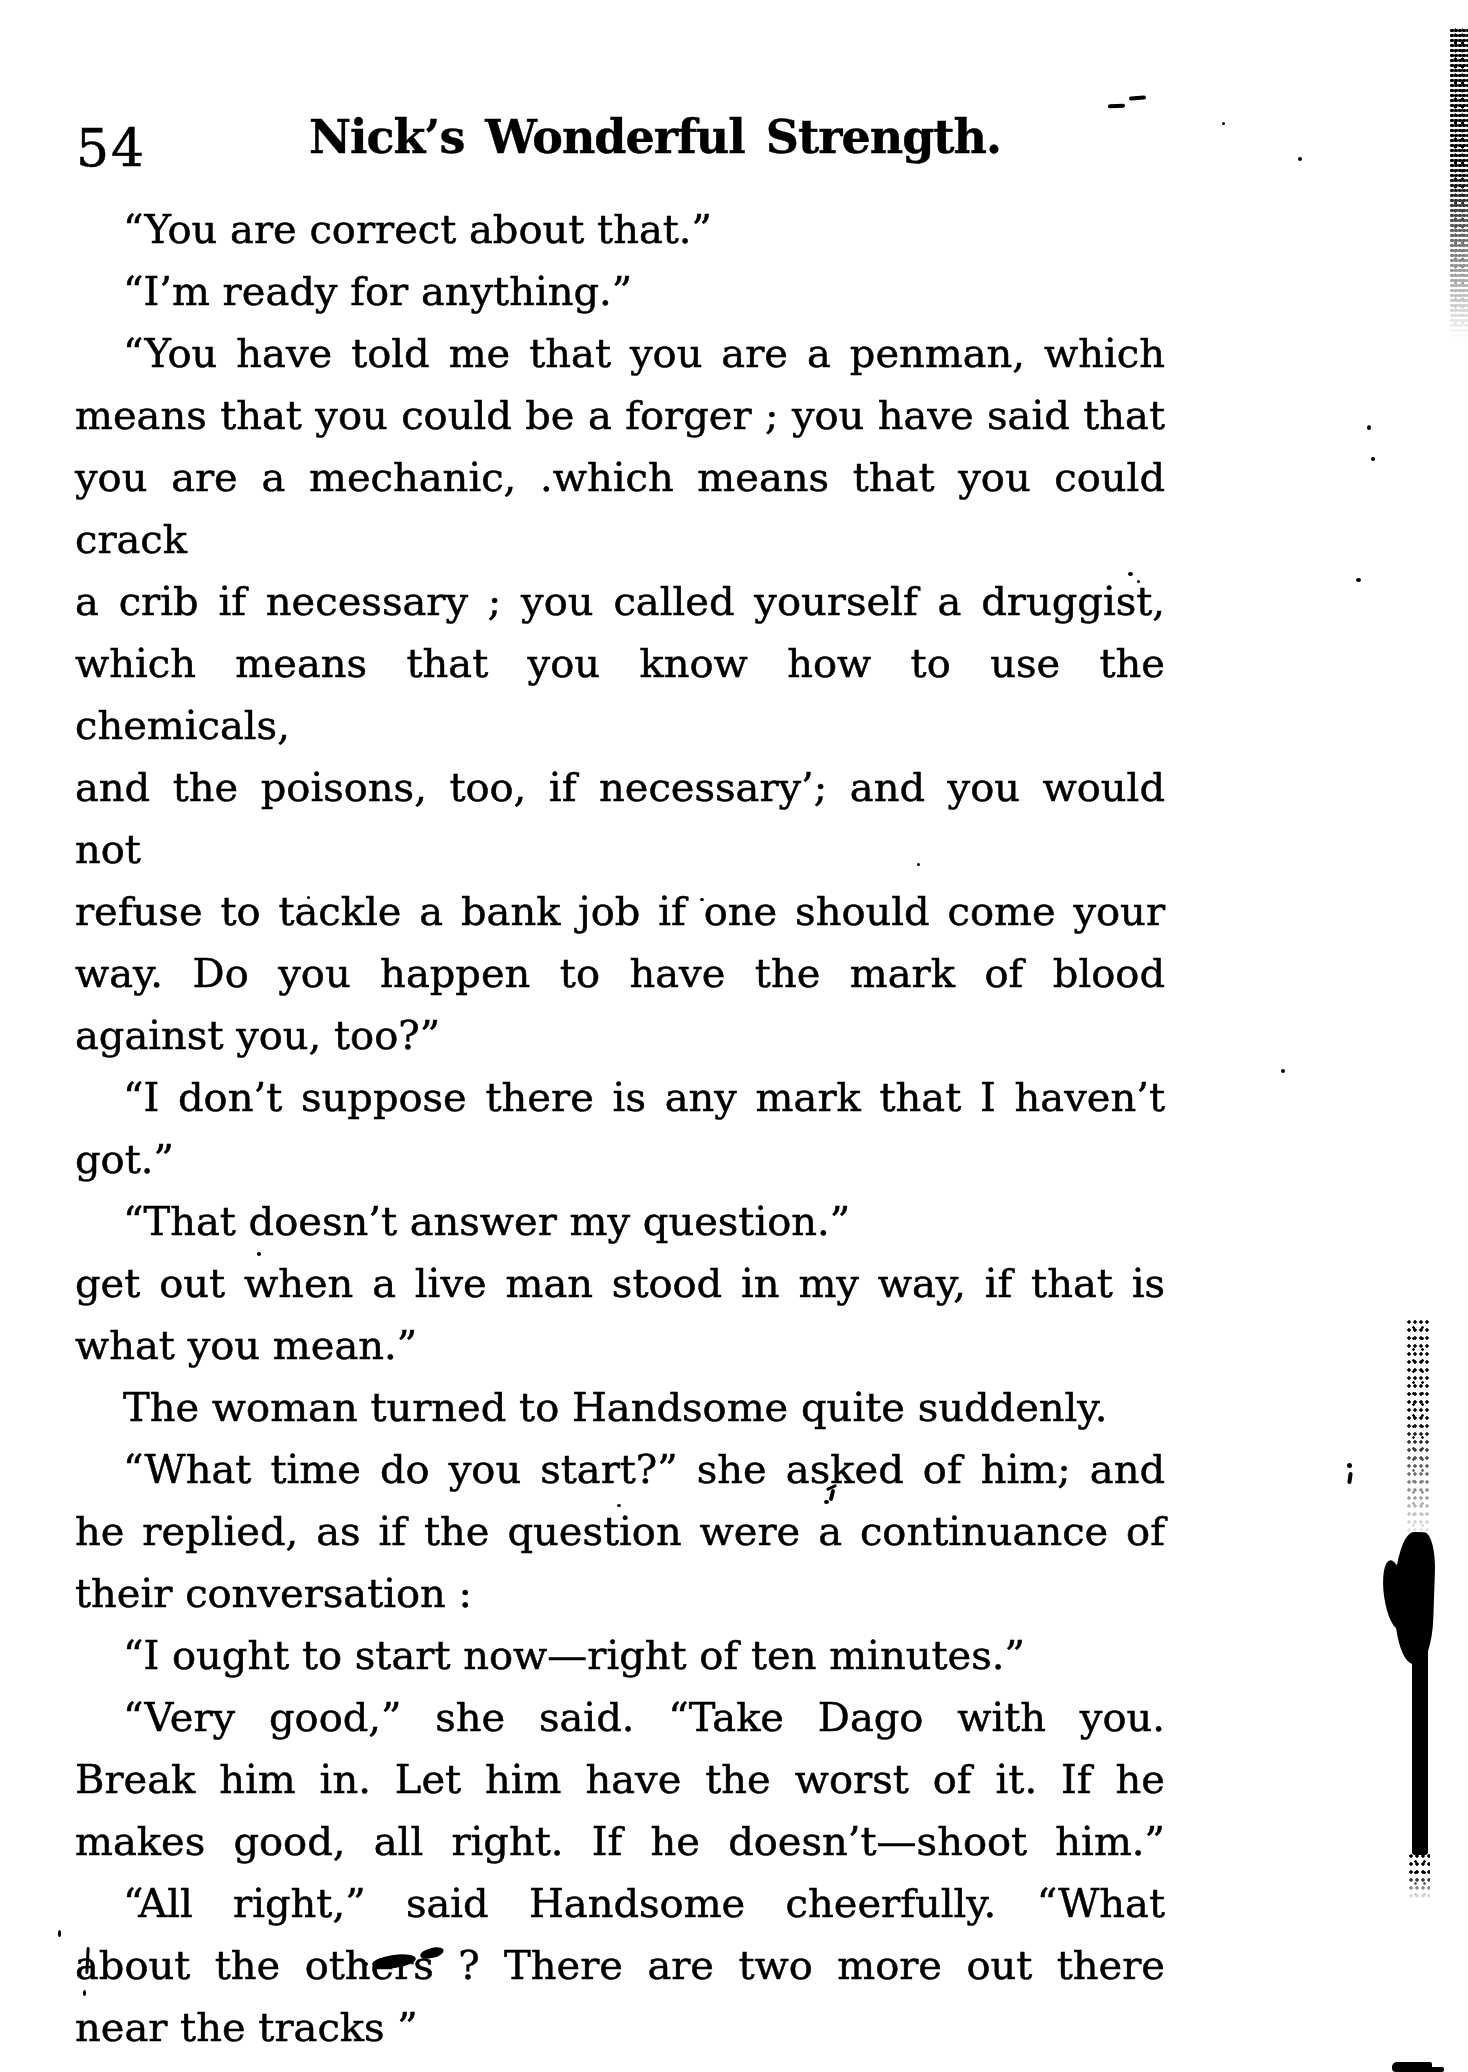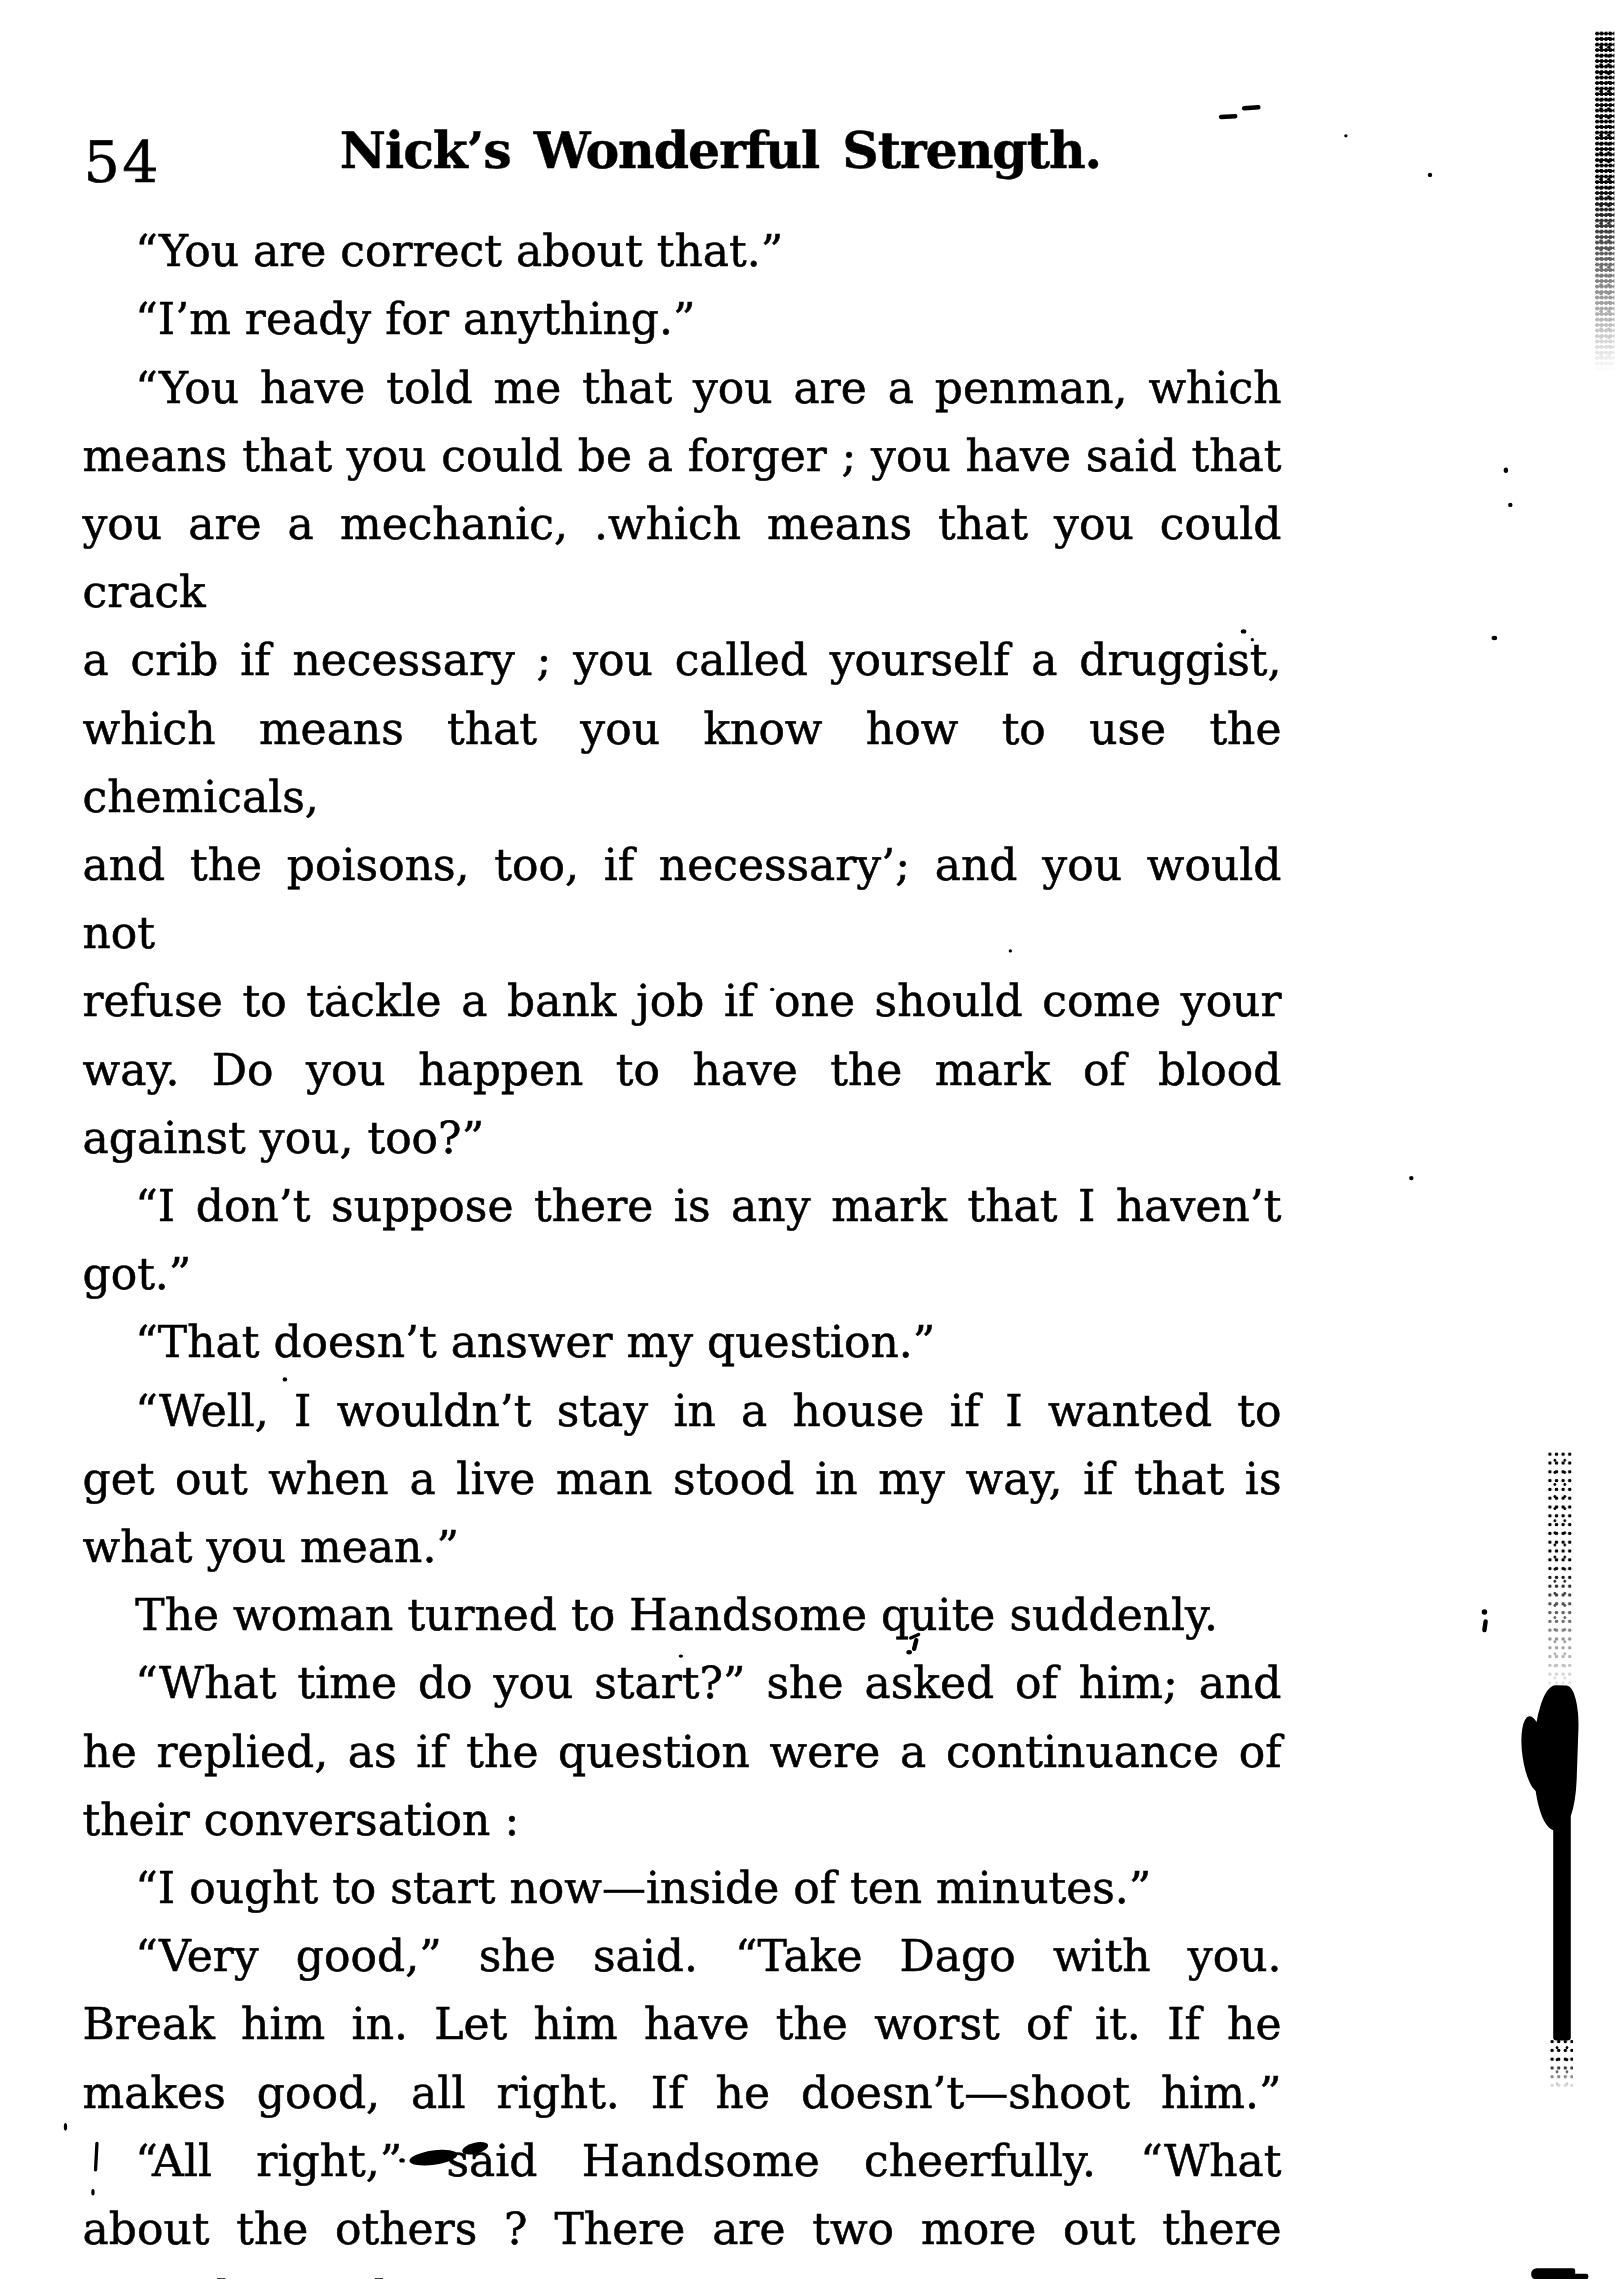--- a/index.html
+++ b/index.html
@@ -75,28 +75,27 @@
       <div class="line just">you are a mechanic, .which means that you could crack</div>
       <div class="line just">a crib if necessary ; you called yourself a druggist,</div>
       <div class="line just">which means that you know how to use the chemicals,</div>
       <div class="line just">and the poisons, too, if necessary’; and you would not</div>
       <div class="line just">refuse to tackle a bank job if one should come your</div>
       <div class="line just">way.  Do you happen to have the mark of blood</div>
       <div class="line">against you, too?”</div>
       <div class="line indent just">“I don’t suppose there is any mark that I haven’t</div>
       <div class="line">got.”</div>
       <div class="line indent">“That doesn’t answer my question.”</div>
-      <div class="line indent just">“Well, I wouldn’t stay in a house if I wanted to</div>
       <div class="line just">get out when a live man stood in my way, if that is</div>
       <div class="line">what you mean.”</div>
       <div class="line indent">The woman turned to Handsome quite suddenly.</div>
       <div class="line indent just">“What time do you start?” she asked of him; and</div>
       <div class="line just">he replied, as if the question were a continuance of</div>
       <div class="line">their conversation :</div>
-      <div class="line indent">“I ought to start now—inside of ten minutes.”</div>
+      <div class="line indent">“I ought to start now—right of ten minutes.”</div>
       <div class="line indent just">“Very good,” she said.  “Take Dago with you.</div>
       <div class="line just">Break him in.  Let him have the worst of it.  If he</div>
       <div class="line just">makes good, all right.  If he doesn’t—shoot him.”</div>
       <div class="line indent just">“All right,” said Handsome cheerfully.  “What</div>
       <div class="line just">about the others ?  There are two more out there</div>
       <div class="line">near the tracks ”</div>
     </div>
 <div class="artifact dots-dense" style="left: 1450px; top: 28px; width: 18px; height: 310px; mask-image: linear-gradient(rgb(0, 0, 0) 45%, transparent 100%);"></div>
     <div class="artifact dots" style="left: 1406px; top: 1318px; width: 24px; height: 225px; mask-image: linear-gradient(rgb(0, 0, 0) 45%, transparent 100%);"></div>
     <div class="artifact " style="left: 1394px; top: 1532px; width: 40px; height: 132px; border-radius: 45% 30% 35% 55%; transform: rotate(2deg);"></div>

